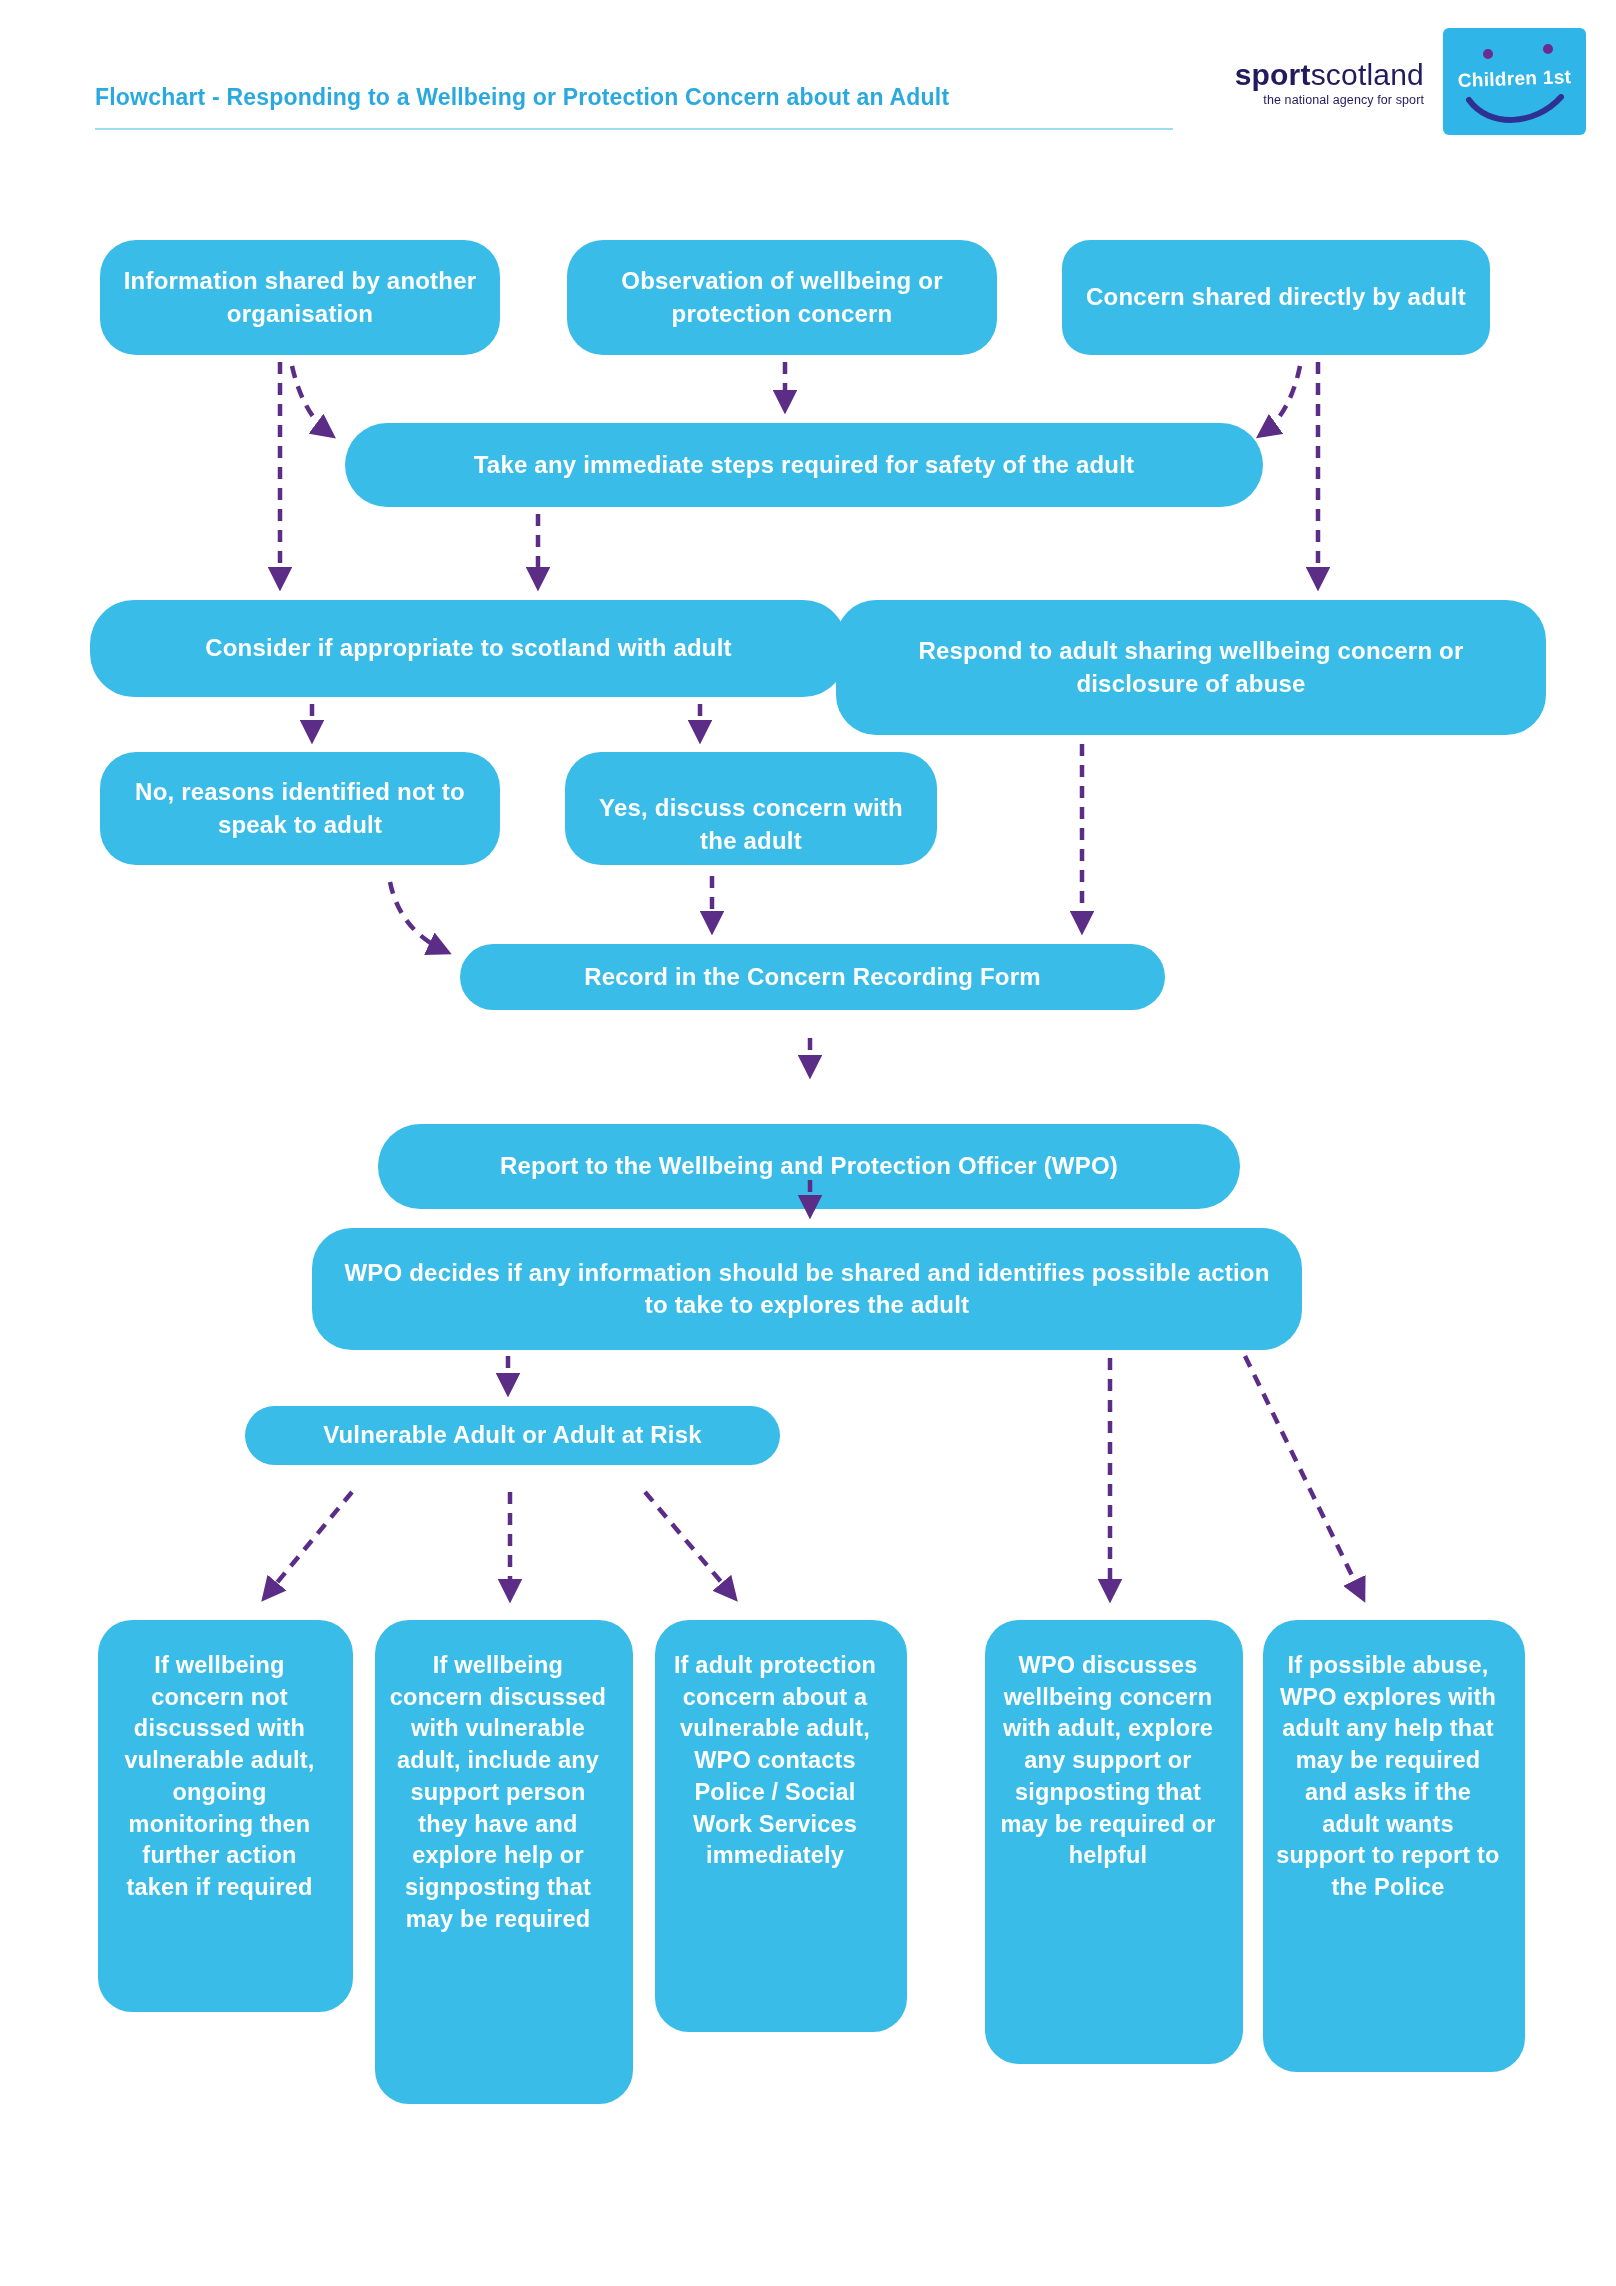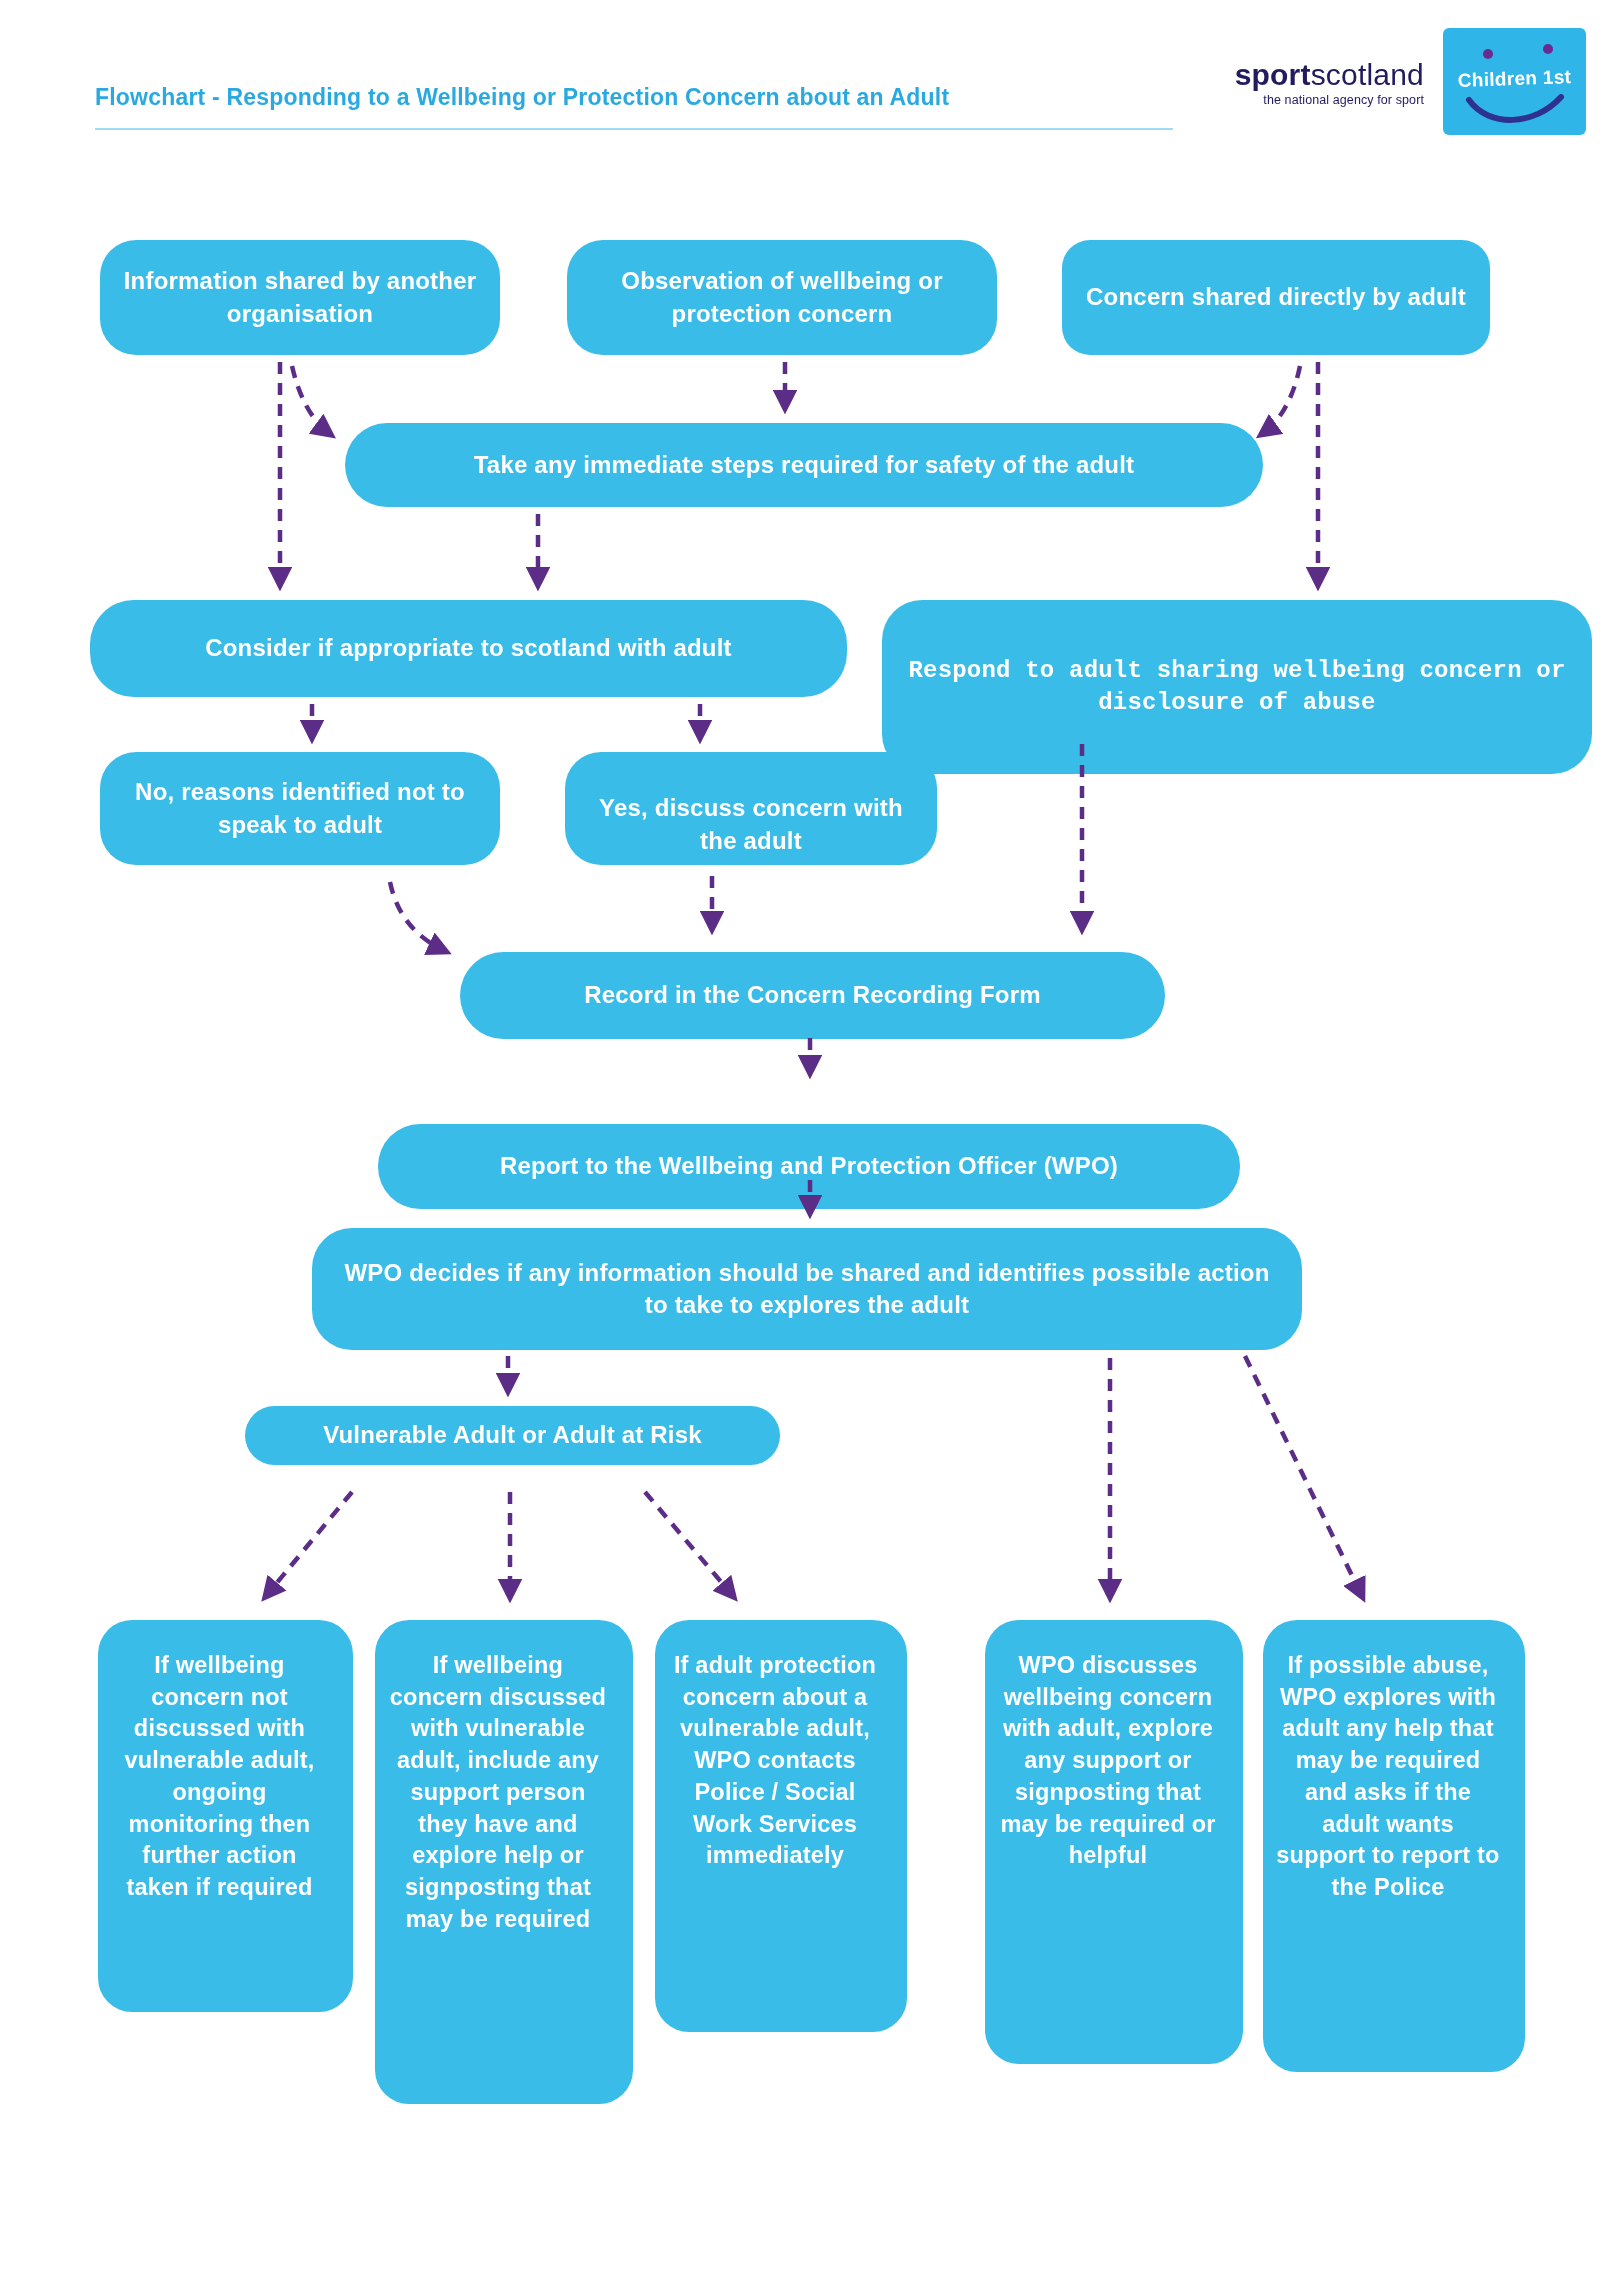--- a/index.html
+++ b/index.html
@@ -84,32 +84,32 @@
     <span>Concern shared directly by adult</span>
   </div>
 
 <div class="node" style="left:345px;top:423px;width:918px;height:84px;border-radius:42px;">
     <span>Take any immediate steps required for safety of the adult</span>
   </div>
 
 <div class="node" style="left:90px;top:600px;width:757px;height:97px;border-radius:44px;">
     <span>Consider if appropriate to scotland with adult</span>
   </div>
-<div class="node" style="left:882px;top:600px;width:710px;height:174px;border-radius:40px;font-family:Liberation Mono, monospace;">
+<div class="node" style="left:836px;top:600px;width:710px;height:135px;border-radius:40px;">
     <span>Respond to adult sharing wellbeing concern or disclosure of abuse</span>
   </div>
 
 <div class="node" style="left:100px;top:752px;width:400px;height:113px;border-radius:36px;">
     <span>No, reasons identified not to speak to adult</span>
   </div>
 <div class="node" style="left:565px;top:752px;width:372px;height:113px;border-radius:36px;align-items:flex-end;">
     <span>Yes, discuss concern with the adult</span>
   </div>
 
-<div class="node" style="left:460px;top:944px;width:705px;height:87px;border-radius:44px;margin-top:8px;">
+<div class="node" style="left:460px;top:944px;width:705px;height:66px;border-radius:44px;">
     <span>Record in the Concern Recording Form</span>
   </div>
 
 <div class="node" style="left:378px;top:1088px;width:862px;height:85px;border-radius:42px;margin-top:36px;">
     <span>Report to the Wellbeing and Protection Officer (WPO)</span>
   </div>
 
 <div class="node" style="left:312px;top:1228px;width:990px;height:122px;border-radius:40px;">
     <span>WPO decides if any information should be shared and identifies possible action to take to explores the adult</span>
   </div>

